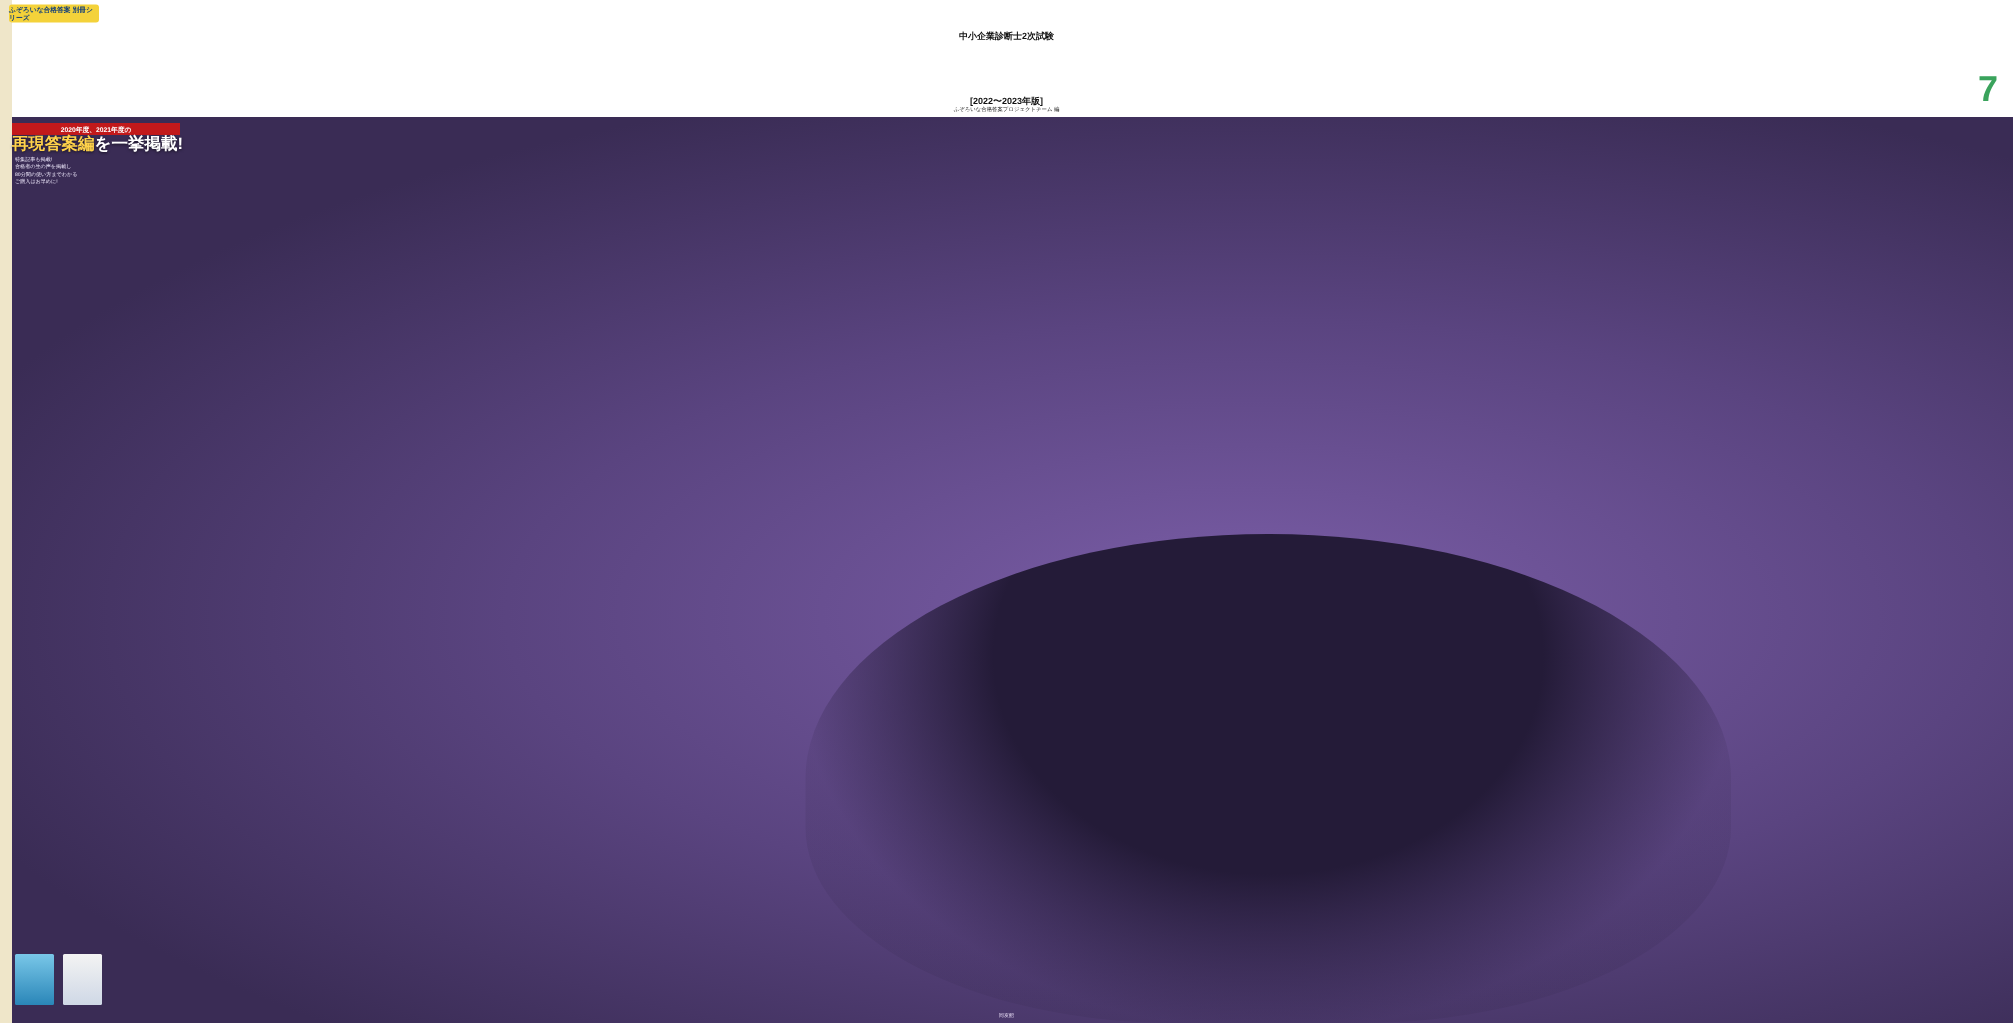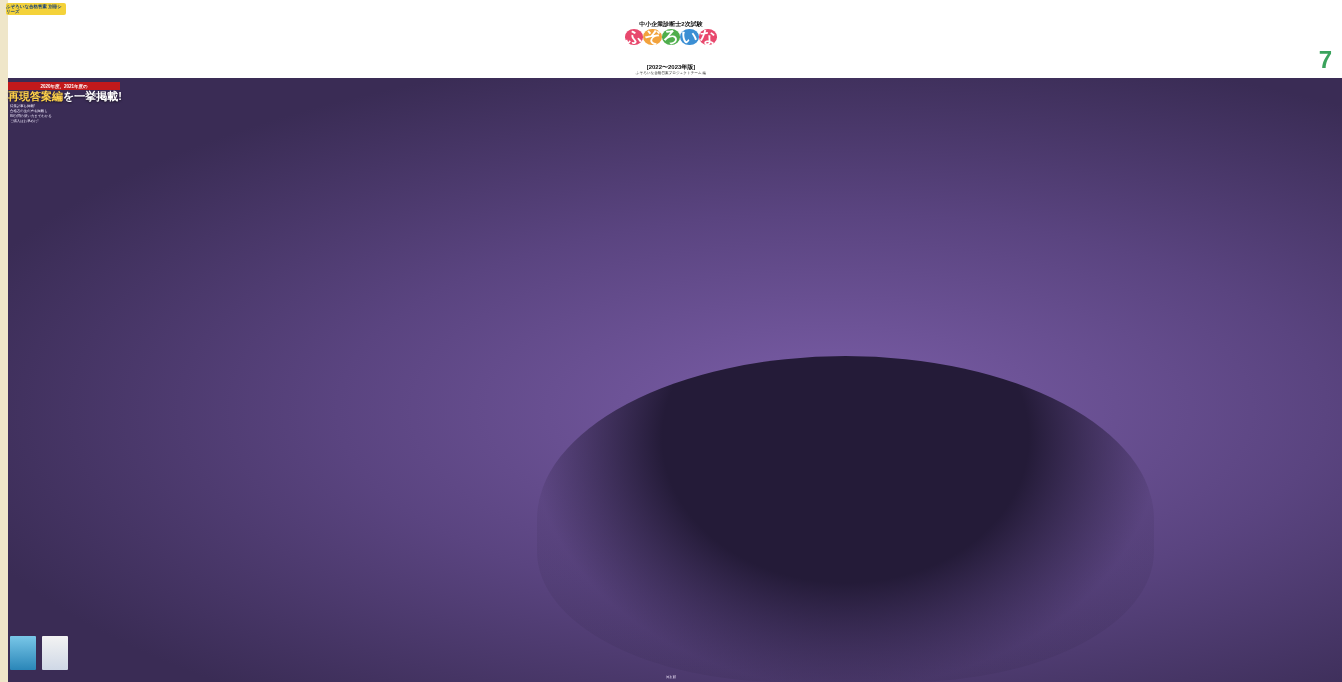--- a/index.html
+++ b/index.html
@@ -676,23 +676,20 @@
 
 <div id="cover-saigen-wrap">
   <div id="cover-saigen" class="rbook" style="position:absolute;inset:0;">
     <div class="bg"></div>
     <div class="photo">
       <div class="silh"></div>
     </div>
     <div class="spine"></div>
     <div class="toptag">ふぞろいな合格答案 別冊シリーズ</div>
     <div class="sub">中小企業診断士2次試験</div>
-    <div class="fz">
-      <span class="c1">ふ</span><span class="c2">ぞ</span><span class="c3">ろ</span><span class="c4">い</span><span class="c5">な</span>
-    </div>
     <div class="num">7</div>
     <div class="years">[2022〜2023年版]</div>
     <div class="credit">ふぞろいな合格答案プロジェクトチーム 編</div>
     <div class="redband">2020年度、2021年度の</div>
     <div class="kicker">
       <em style="font-style:normal;color:#ffd24a;">再現答案編</em><span>を一挙掲載!</span>
     </div>
     <div class="small" style="white-space:pre-line;">特集記事も掲載!
 合格者の生の声を掲載し
 80分間の使い方までわかる

